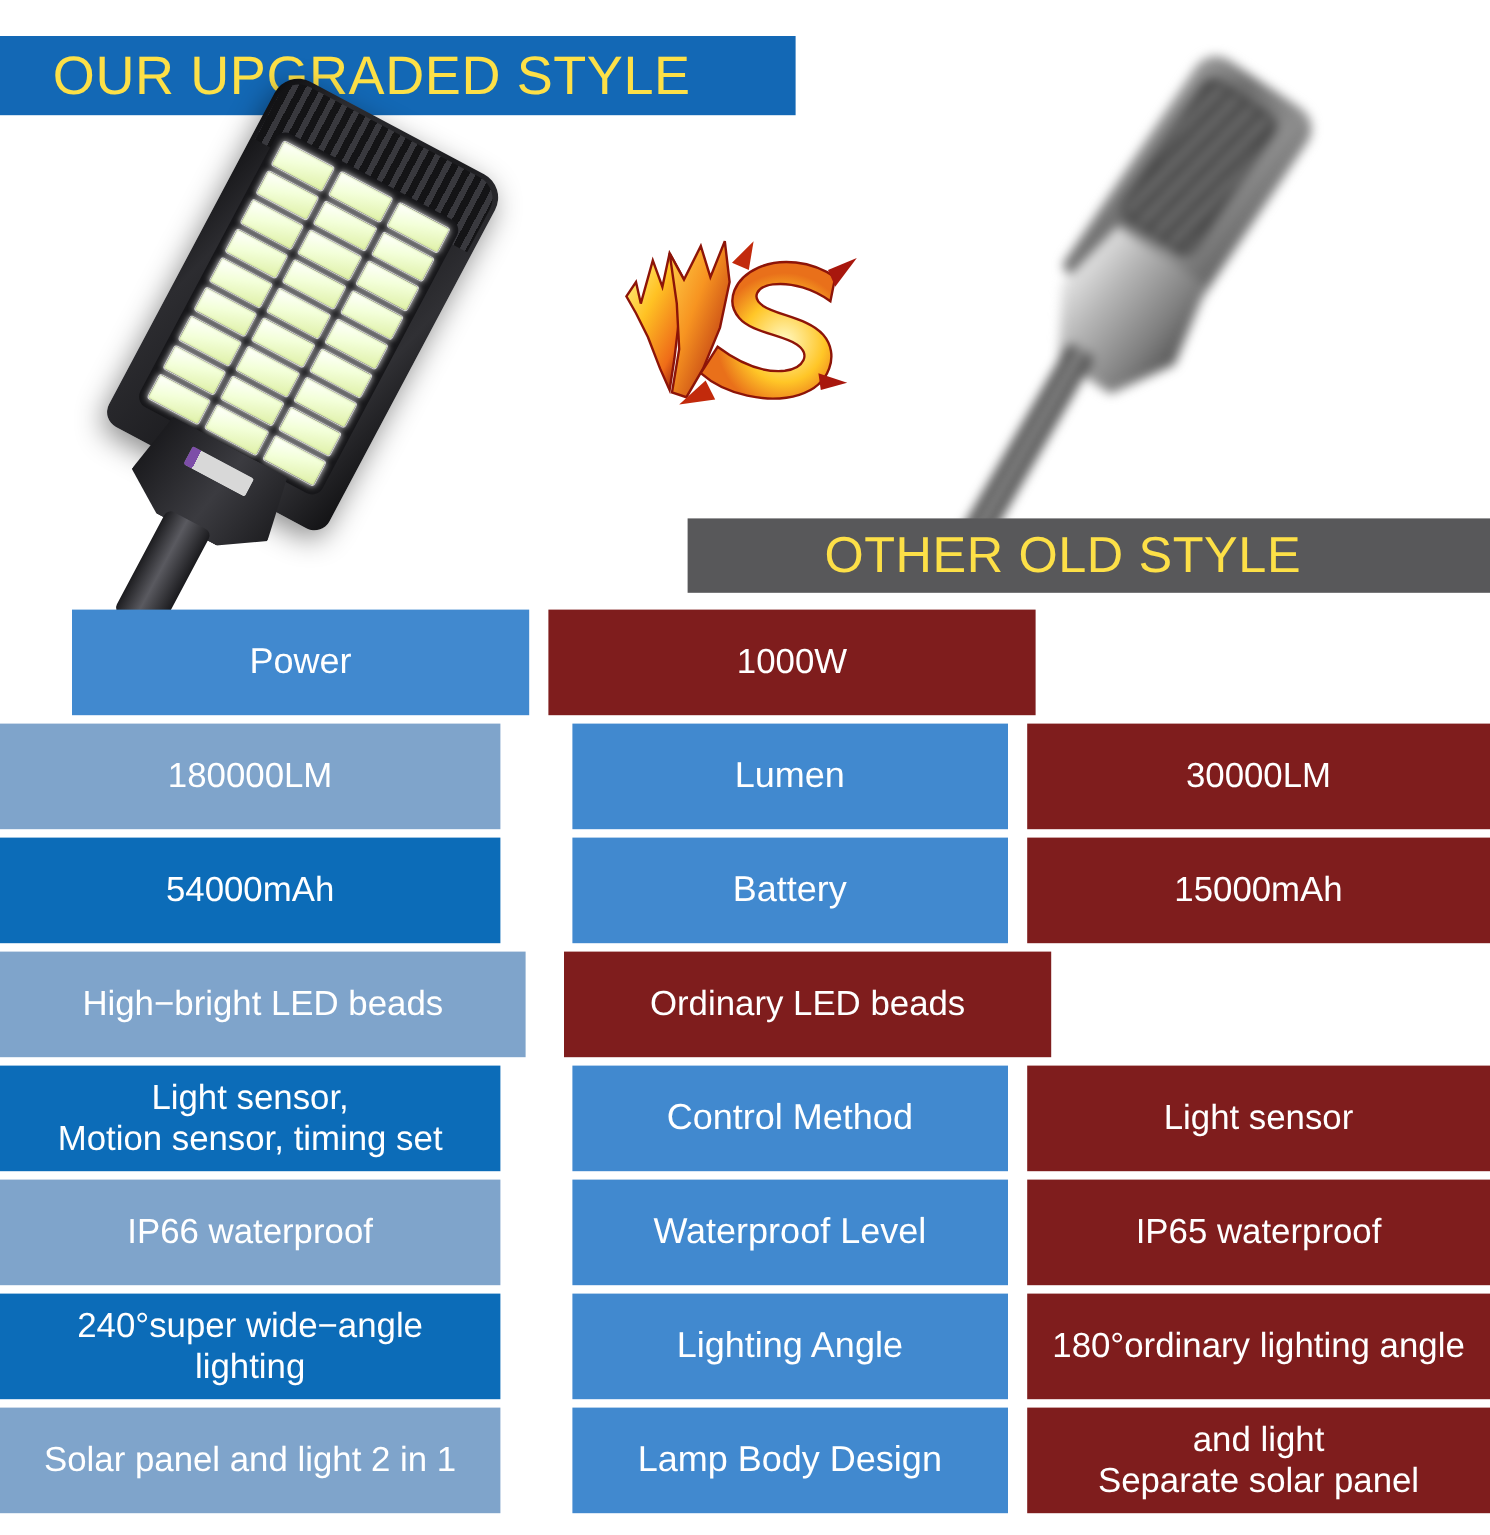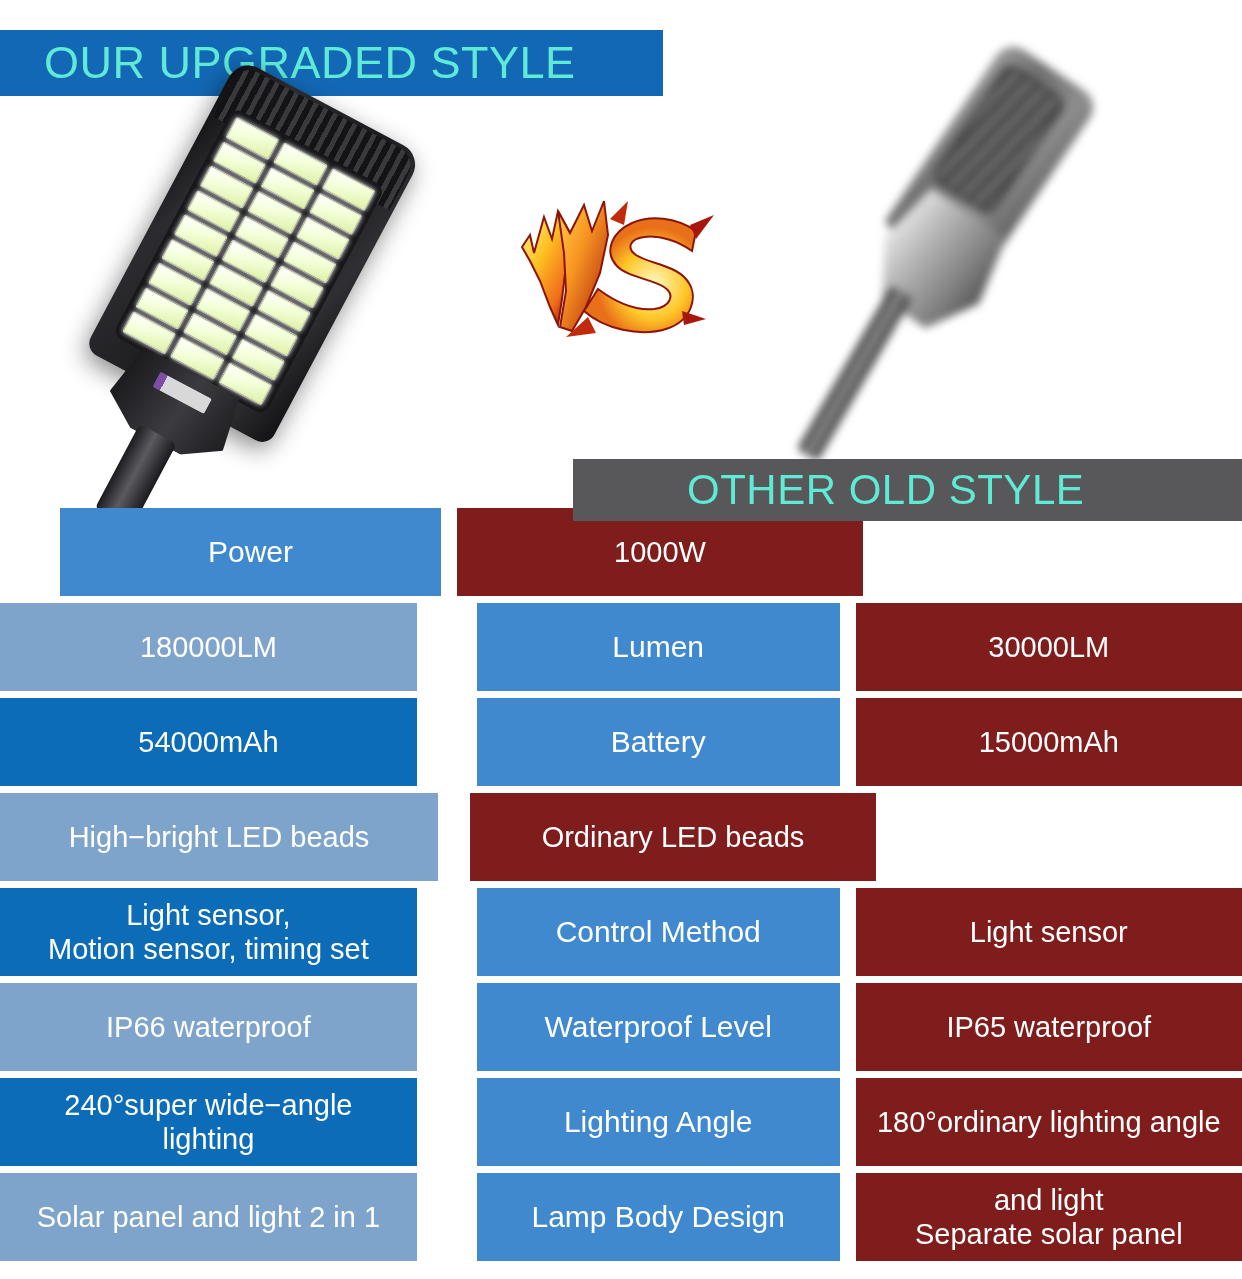--- a/index.html
+++ b/index.html
@@ -4,30 +4,30 @@
 <style>
   html,body{margin:0;padding:0;background:#fff;}
   body{
     width:1242px;height:1279px;position:relative;overflow:hidden;
     font-family:"Liberation Sans","DejaVu Sans",sans-serif;
   }
 
   
   .banner{
     position:absolute;display:flex;align-items:center;
-    color:#5eead4;letter-spacing:.5px;
+    color:#fde047;letter-spacing:.5px;
   }
   #banner-upgraded{
     left:0;top:30px;width:663px;height:66px;
     background:#1368b5;
     padding-left:44px;box-sizing:border-box;
     font-size:45px;font-weight:400;
   }
   #banner-old{
-    left:573px;top:459px;width:669px;height:62px;
+    left:573px;top:432px;width:669px;height:62px;
     background:#58585a;
     padding-left:114px;box-sizing:border-box;
     font-size:42px;font-weight:400;
     z-index:5;
   }
 
   
   .hero{position:absolute;}
 
   

